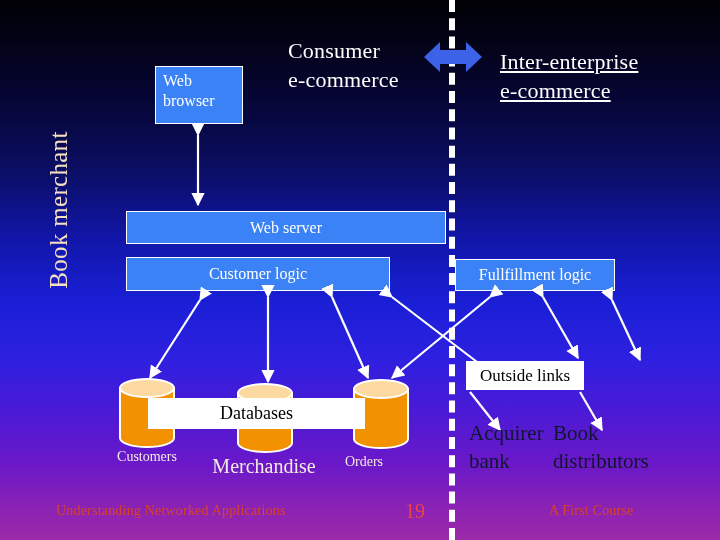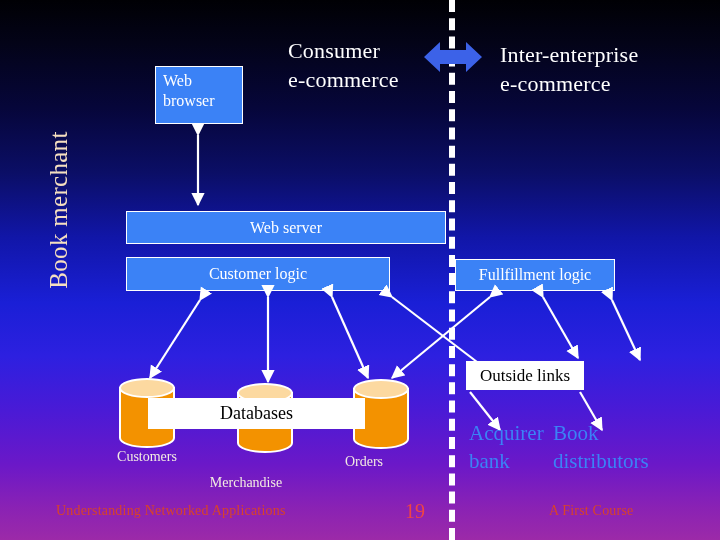--- a/index.html
+++ b/index.html
@@ -62,26 +62,26 @@
   #databases-banner{left:148px;top:398px;width:217px;height:31px;font-size:18px;}
 
   
   .cyl{width:58px;height:70px;}
   #cyl-customers{left:118px;top:378px;}
   #cyl-merchandise{left:236px;top:383px;}
   #cyl-orders{left:352px;top:379px;}
 
   .dblabel{color:#f3ece2;font-size:14px;text-align:center;}
   #lbl-customers{left:97px;top:449px;width:100px;}
-  #lbl-merchandise{left:187px;top:455px;width:118px;font-size:14px;margin-top:20px;}
+  #lbl-merchandise{left:205px;top:455px;width:118px;font-size:20px;}
   #lbl-orders{left:324px;top:454px;width:80px;}
 
   
   #partners{left:469px;top:419px;width:240px;
-    color:#3b82f6;font-size:21px;line-height:1.35;}
+    color:#0f172a;font-size:21px;line-height:1.35;}
   #partners .row{display:flex;}
   #partners .c1{width:84px;}
   #partners .c2{width:150px;}
 
   
   .footer-txt{color:#d8432a;font-size:14px;letter-spacing:.2px;}
   #footer-left{left:56px;top:503px;}
   #footer-right{left:549px;top:503px;}
   #footer-page{left:405px;top:500px;color:#ef4444;font-size:20px;}
 
@@ -90,21 +90,21 @@
 </style>
 </head>
 <body>
 
 <div class="slide">
 
   <div class="abs" id="divider"></div>
 
   <div class="abs hdr" style="left:288px;top:36px;">Consumer
 e-commerce</div>
-  <div class="abs hdr" style="left:500px;top:40px;">Inter-enterprise
+  <div class="abs hdr" style="left:500px;top:47px;text-decoration:underline;">Inter-enterprise
 e-commerce</div>
 
   <div class="abs" id="blue-arrow">
     <svg width="58" height="34" viewBox="0 0 58 34">
       <polygon points="0,17 16,2 16,10 42,10 42,2 58,17 42,32 42,24 16,24 16,32" fill="#3c62e8"></polygon>
     </svg>
   </div>
 
   <div class="abs" id="book-merchant">Book merchant</div>
 

